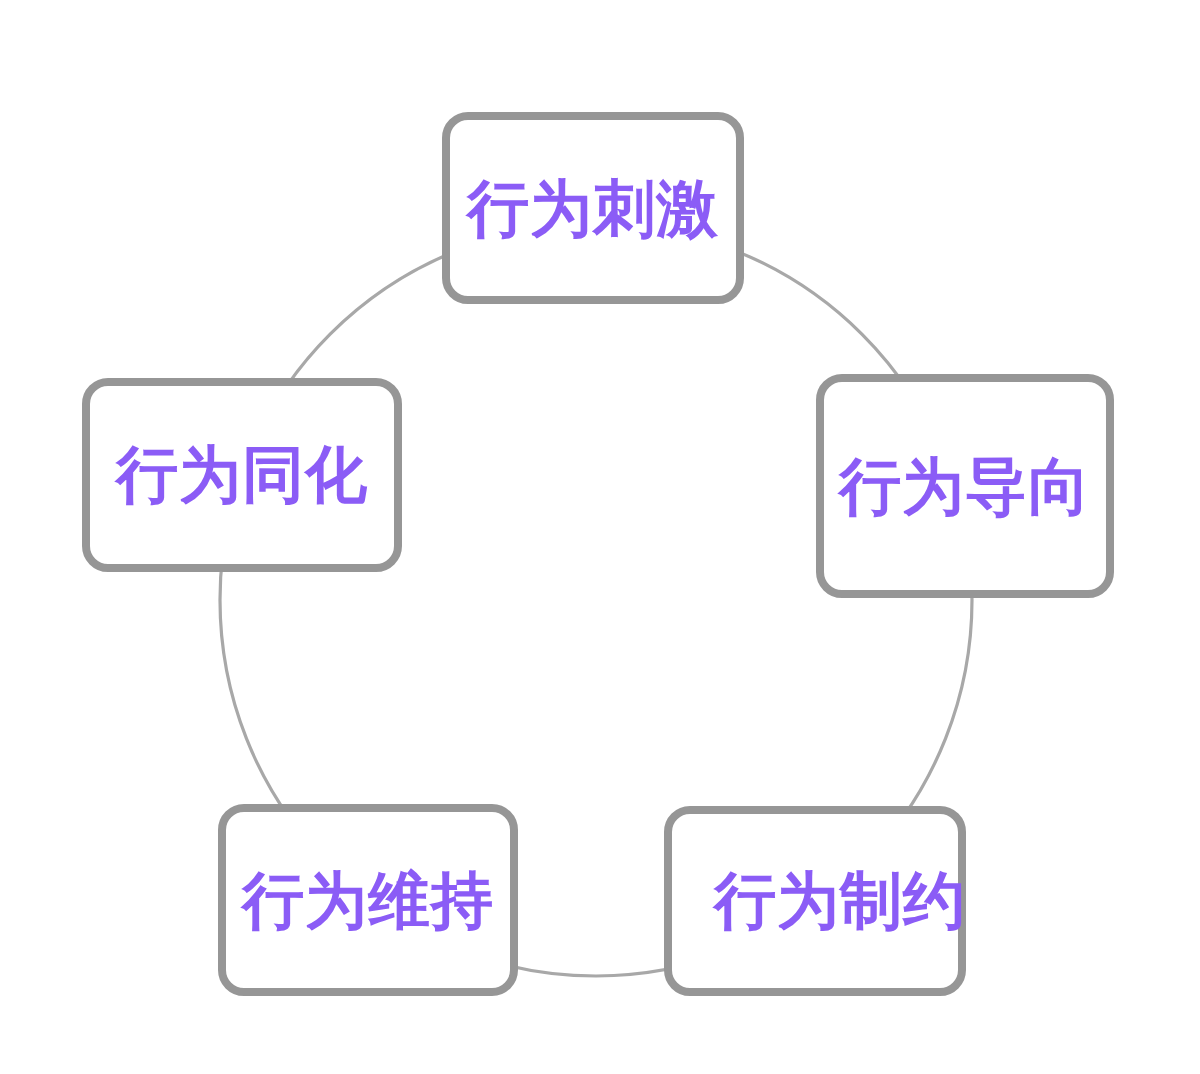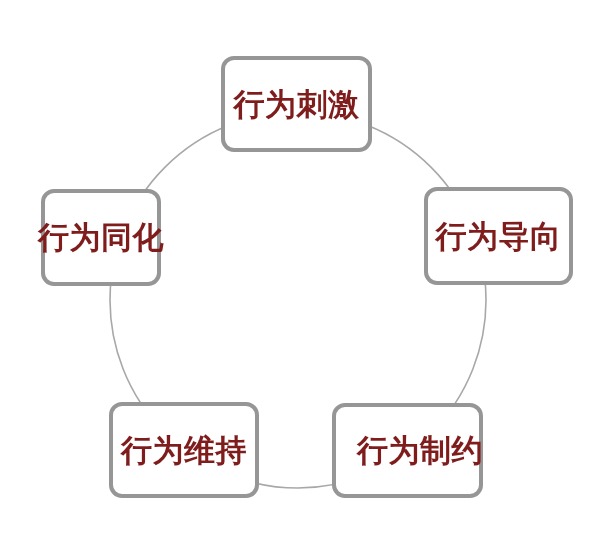--- a/index.html
+++ b/index.html
@@ -35,31 +35,31 @@
     border-radius: 13px;
     display: flex;
     align-items: center;
     justify-content: center;
   }
   .node-label {
     font-family: "Liberation Serif", "DejaVu Serif", serif;
     font-weight: bold;
     font-size: 31px;
     line-height: 1;
-    color: #7f1d1d;
+    color: #8b5cf6;
     letter-spacing: 0.5px;
     white-space: nowrap;
     text-align: center;
   }
   
   #node-top          { left: 221px; top: 56px;  width: 151px; height: 96px; }
-  #node-right        { left: 424px; top: 187px; width: 149px; height: 98px; }
+  #node-right        { left: 408px; top: 187px; width: 149px; height: 112px; }
   #node-bottom-right { left: 332px; top: 403px; width: 151px; height: 95px; padding-left: 25px; }
   #node-bottom-left  { left: 109px; top: 402px; width: 150px; height: 96px; }
-  #node-left         { left: 41px;  top: 189px; width: 120px; height: 97px; }
+  #node-left         { left: 41px;  top: 189px; width: 160px; height: 97px; }
 </style>
 </head>
 <body>
 
 <div id="canvas">
 
   <svg id="cycle-ring" viewBox="0 0 600 537" aria-hidden="true">
     <circle cx="298" cy="300" r="188" fill="none" stroke="#a8a8a8" stroke-width="1.6"></circle>
   </svg>
 

